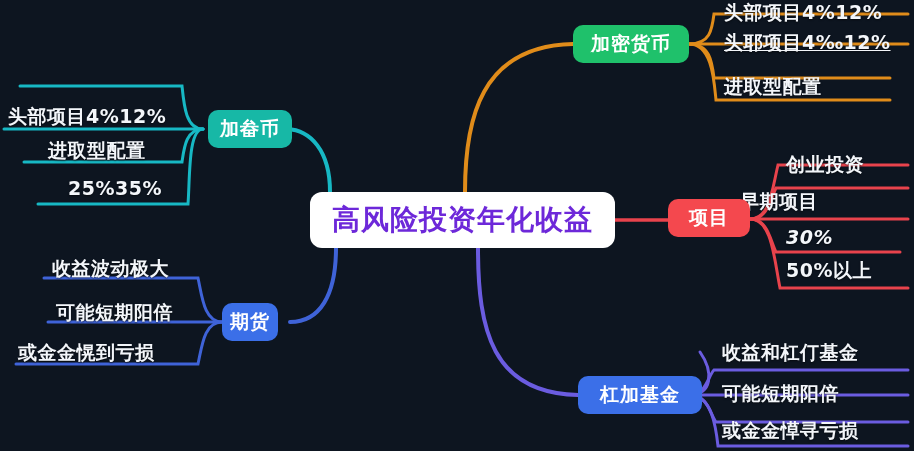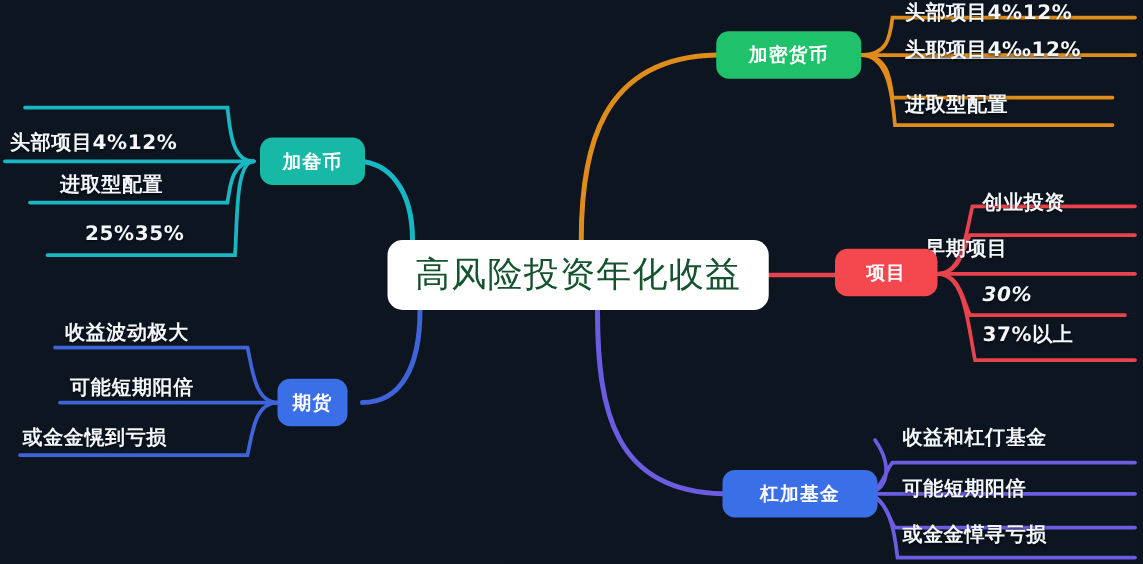--- a/index.html
+++ b/index.html
@@ -32,59 +32,59 @@
     height: 56px;
     background: #ffffff;
     border-radius: 12px;
     display: flex;
     align-items: center;
     justify-content: center;
     z-index: 5;
   }
   .root-node .root-label {
     font-size: 28px;
-    font-weight: normal;
-    color: #14532d;
+    font-weight: bold;
+    color: #6d28d9;
     letter-spacing: 1px;
     white-space: nowrap;
   }
 
   
   .branch-node {
     position: absolute;
     border-radius: 10px;
     display: flex;
     align-items: center;
     justify-content: center;
     z-index: 4;
     height: 38px;
     box-sizing: border-box;
     padding: 0 12px;
   }
   .branch-node .branch-label {
-    font-size: 15px;
+    font-size: 19px;
     font-weight: bold;
     color: #ffffff;
     white-space: nowrap;
     letter-spacing: 1px;
   }
 
   #node-crypto-right { left: 573px; top: 25px;  width: 116px; background: #1fc16b; }
   #node-project      { left: 668px; top: 199px; width: 82px;  background: #f4484e; }
   #node-leverage     { left: 578px; top: 376px; width: 124px; background: #3b6fe8; }
   #node-crypto-left  { left: 208px; top: 110px; width: 84px;  background: #17b8a6; }
   #node-futures      { left: 222px; top: 303px; width: 56px;  background: #3b6fe8; }
 
   
   .leaf {
     position: absolute;
     z-index: 3;
     white-space: nowrap;
     color: #f3f6fa;
-    font-size: 16px;
+    font-size: 19px;
     font-weight: bold;
     letter-spacing: 0.5px;
     text-shadow: 0 1px 2px rgba(0,0,0,0.55);
   }
   .leaf.right { text-align: left; }
   .leaf.left  { text-align: right; }
 </style>
 </head>
 <body>
 
@@ -153,21 +153,21 @@
     <span class="branch-label">期货</span>
   </div>
 
   <div class="leaf right" style="left:724px; top:0px;">头部项目4%12%</div>
   <div class="leaf right" style="left:724px; top:30px;text-decoration:underline;">头耶项目4‰12%</div>
   <div class="leaf right" style="left:724px; top:74px;">进取型配置</div>
 
   <div class="leaf right" style="left:786px; top:152px;">创业投资</div>
   <div class="leaf right" style="left:740px; top:189px;">早期项目</div>
   <div class="leaf right" style="left:786px; top:226px;font-style:italic;">30%</div>
-  <div class="leaf right" style="left:786px; top:258px;">37%以上</div>
+  <div class="leaf right" style="left:786px; top:258px;">50%以上</div>
 
   <div class="leaf right" style="left:722px; top:340px;text-align:right;">收益和杠仃基金</div>
   <div class="leaf right" style="left:722px; top:381px;">可能短期阳倍</div>
   <div class="leaf right" style="left:722px; top:418px;">或金金愺寻亏损</div>
 
   <div class="leaf left" style="left:8px; top:104px;">头部项目4%12%</div>
   <div class="leaf left" style="left:48px; top:138px;">进取型配置</div>
   <div class="leaf left" style="left:68px; top:177px;">25%35%</div>
 
   <div class="leaf left" style="left:52px; top:256px;">收益波动极大</div>

